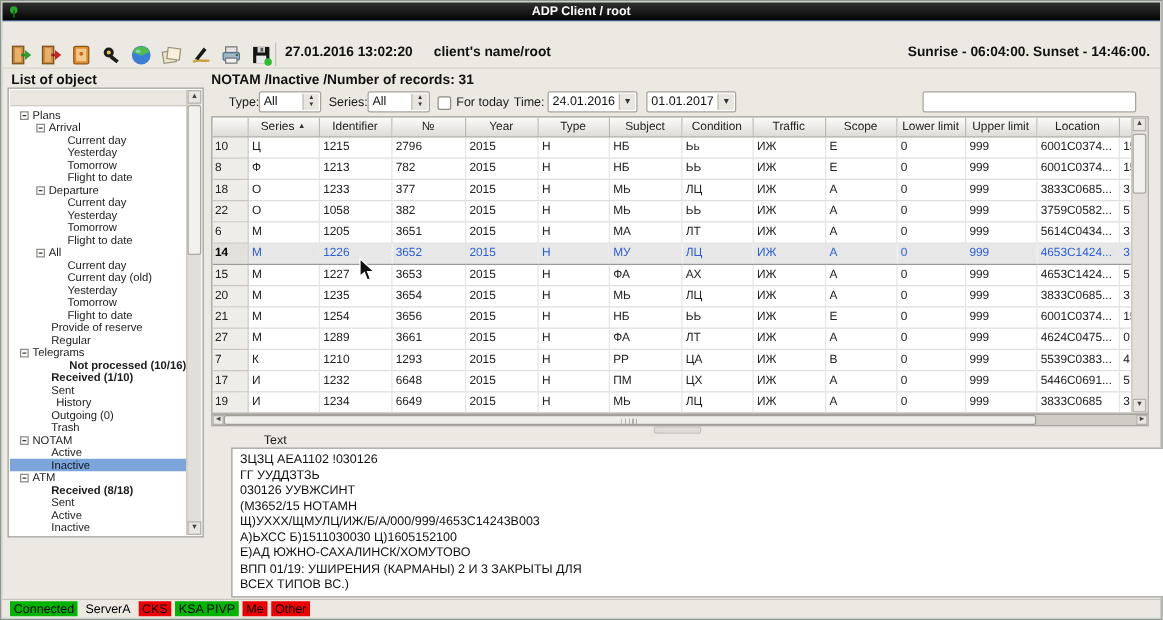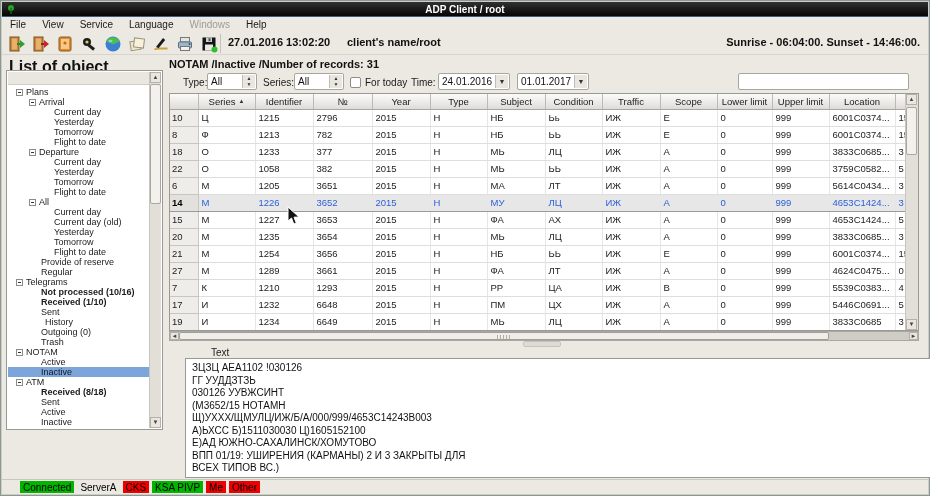--- a/index.html
+++ b/index.html
@@ -24,21 +24,21 @@
   .toolbar { position:absolute; left:1px; right:1px; top:31px; height:23px; background:#ECE9E3;
              border-bottom:1px solid #d8d5cf; }
   .tb-btn { position:absolute; top:1px; width:21px; height:21px; border:1px solid transparent; }
   .tb-btn svg { position:absolute; left:1px; top:1px; }
   .tb-sep { position:absolute; left:218px; top:2px; width:1px; height:19px; background:#c5c2bc; }
   .tb-datetime { position:absolute; left:226px; top:4px; font-size:11px; font-weight:bold; color:#111; }
   .tb-user { position:absolute; left:345px; top:4px; font-size:11px; font-weight:bold; color:#111; }
   .tb-sun { position:absolute; right:8px; top:4px; font-size:11px; font-weight:bold; color:#111; }
 
   
-  .sidebar-title { position:absolute; left:8px; top:57px; font-size:16px; font-weight:bold; color:#111;text-align:right; }
+  .sidebar-title { position:absolute; left:8px; top:57px; font-size:11px; font-weight:bold; color:#111;text-align:right; }
   .tree-panel { position:absolute; left:5px; top:69px; width:157px; height:360px;
                 background:#fff; border:1px solid #9a9a94; }
   .tree-head { position:absolute; left:1px; top:1px; right:13px; height:13px;
                background:#EAE7E1; border-bottom:1px solid #cfccc6; }
   .tree-items { position:absolute; left:1px; top:16px; right:13px; bottom:1px; overflow:hidden;
                 font-size:9px; color:#1b1b1b; }
   .titem { height:10px; line-height:10px; white-space:nowrap; }
   .titem.bold { font-weight:bold; }
   .titem.sel { background:#7CA6DB; color:#10161f; }
   .exp { display:inline-block; width:7px; height:7px; border:1px solid #8c8c86; background:#fff;
@@ -92,40 +92,39 @@
               border:1px solid #c6c3bd; border-radius:2px; }
 
   
   .text-label { position:absolute; left:172px; top:346px; font-size:10px; color:#1a1a1a;margin-left:38px; }
   .text-panel { position:absolute; left:184px; top:357px; width:750px; height:120px;
                 background:#fff; border:1px solid #9a9a94; overflow:hidden; }
   .text-content { padding:3px 6px; font-size:10px; line-height:12.5px; color:#111; white-space:pre-wrap; }
 
   
   .statusbar { position:absolute; left:1px; right:1px; bottom:1px; height:15px; background:#ECE9E3;
-               border-top:1px solid #c9c6c0; font-size:10px; line-height:13px; padding-left:16px; }
+               border-top:1px solid #c9c6c0; font-size:10px; line-height:13px; padding-left:4px; }
   .sbadge { display:inline-block; margin:1px 1px 0 2px; padding:0 3px; color:#000; height:12px; }
 
   
   .cursor { position:absolute; left:286px; top:205px; pointer-events:none; z-index:99; }
 </style>
 </head>
 <body>
 
 <div id="window">
 
   <div class="titlebar">
     <svg class="app-icon" viewBox="0 0 11 11">
       <circle cx="4" cy="4" r="3" fill="#27a527"></circle>
         <rect x="3.4" y="4" width="1.4" height="6" fill="#0d6e0d"></rect>
     </svg>
     <span>ADP Client / root</span>
   </div>
 
-  <div class="menubar"><span class="menu-item">File</span><span class="menu-item">View</span><span class="menu-item">Service</span><span class="menu-item">Language</span><span class="menu-item disabled">Windows</span><span class="menu-item">Help</span></div>
 
   <div class="toolbar">
     <div class="tb-sep"></div>
     <span class="tb-datetime">27.01.2016 13:02:20</span>
     <span class="tb-user">client's name/root</span>
     <span class="tb-sun">Sunrise - 06:04:00. Sunset - 14:46:00.</span>
   <div class="tb-btn" style="left: 4px;">
         <svg width="18" height="18" viewBox="0 0 18 18">
           <rect x="2" y="2" width="9" height="14" fill="#C8893B" stroke="#7a5220"></rect>
           <rect x="4" y="3.5" width="5" height="11" fill="#E8B06A"></rect>
@@ -212,21 +211,21 @@
         <div class="titem" style="padding-left: 46px;"><span>Flight to date</span></div>
         <div class="titem" style="padding-left: 21px;"><span class="exp"></span><span>All</span></div>
         <div class="titem" style="padding-left: 46px;"><span>Current day</span></div>
         <div class="titem" style="padding-left: 46px;"><span>Current day (old)</span></div>
         <div class="titem" style="padding-left: 46px;"><span>Yesterday</span></div>
         <div class="titem" style="padding-left: 46px;"><span>Tomorrow</span></div>
         <div class="titem" style="padding-left: 46px;"><span>Flight to date</span></div>
         <div class="titem" style="padding-left: 33px;"><span>Provide of reserve</span></div>
         <div class="titem" style="padding-left: 33px;"><span>Regular</span></div>
         <div class="titem" style="padding-left: 8px;"><span class="exp"></span><span>Telegrams</span></div>
-        <div class="titem bold" style="padding-left: 33px;"><span>Not processed (10/16)</span></div>
+        <div class="titem bold" style="padding-left: 33px; text-align: right;"><span>Not processed (10/16)</span></div>
         <div class="titem bold" style="padding-left: 33px;"><span>Received (1/10)</span></div>
         <div class="titem" style="padding-left: 33px;"><span>Sent</span></div>
         <div class="titem" style="padding-left: 37px;"><span>History</span></div>
         <div class="titem" style="padding-left: 33px;"><span>Outgoing (0)</span></div>
         <div class="titem" style="padding-left: 33px;"><span>Trash</span></div>
         <div class="titem" style="padding-left: 8px;"><span class="exp"></span><span>NOTAM</span></div>
         <div class="titem" style="padding-left: 33px;"><span>Active</span></div>
         <div class="titem sel" style="padding-left: 33px;"><span>Inactive</span></div>
         <div class="titem" style="padding-left: 8px;"><span class="exp"></span><span>ATM</span></div>
         <div class="titem bold" style="padding-left: 33px;"><span>Received (8/18)</span></div>

